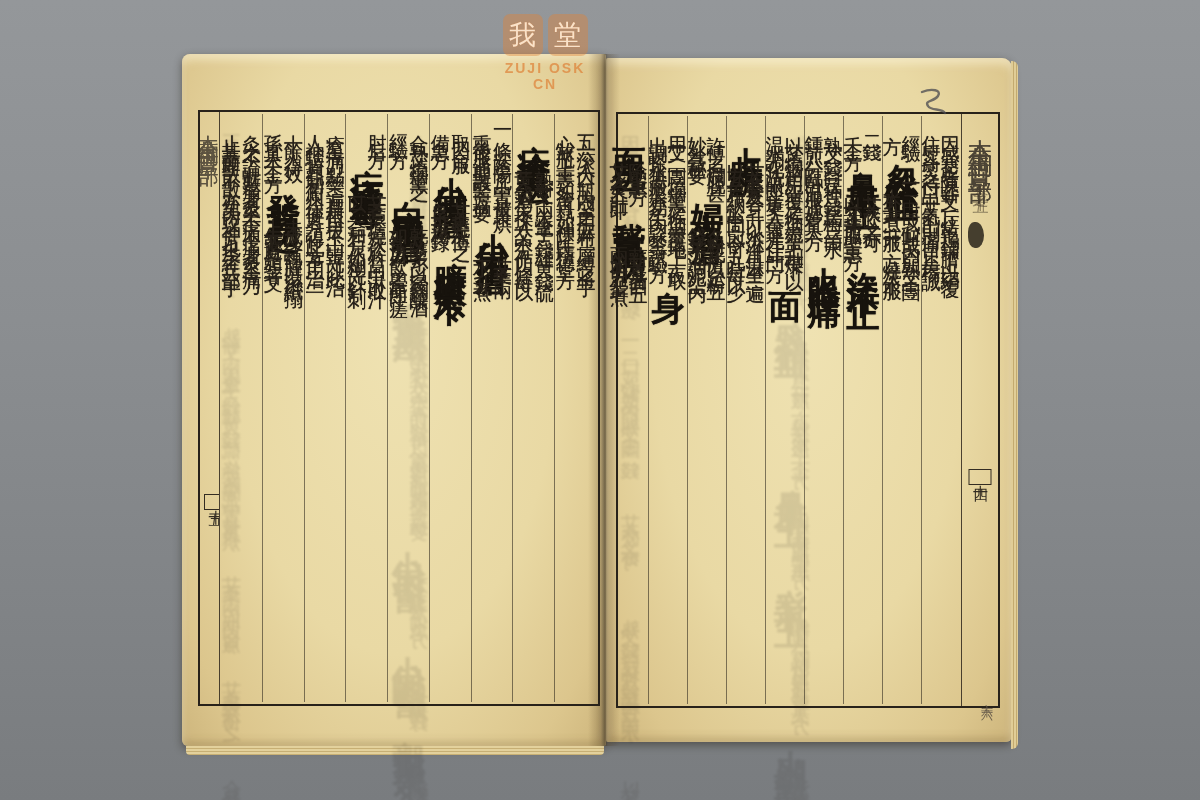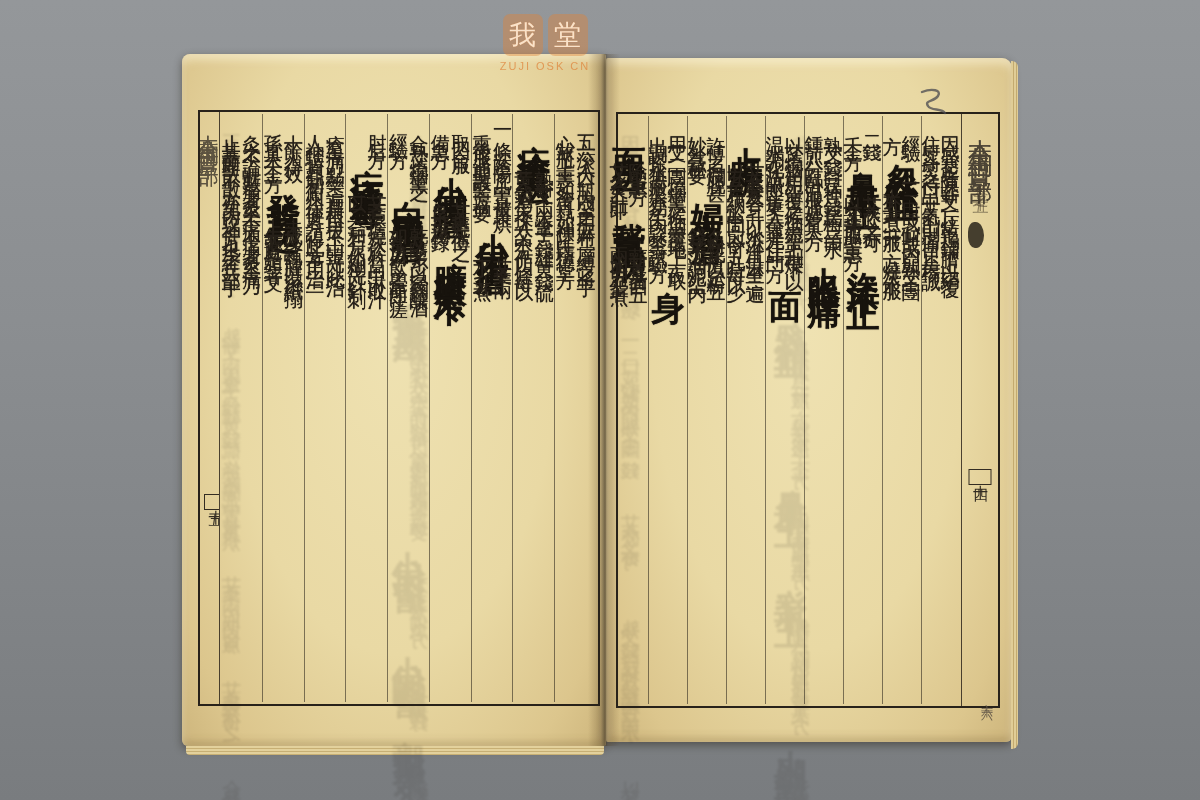--- a/index.html
+++ b/index.html
@@ -61,22 +61,22 @@
   #frame-right .ghost{right:38px;left:2px;}
   #frame-left  .ghost{left:21px;right:2px;}
   .ghost .col{border-left:none;}
 
   
   #watermark{position:absolute;left:497px;top:14px;width:96px;text-align:center;}
   .seals{display:flex;gap:5px;justify-content:center;}
   .seal{width:40px;height:42px;border-radius:7px;background:rgba(224,130,56,.42);
     display:flex;align-items:center;justify-content:center;font-size:27px;
     color:rgba(255,242,225,.85);text-shadow:0 0 1px rgba(224,130,56,.8);}
-  #watermark .caption{margin-top:4px;font-size:11px;letter-spacing:2px;color:rgba(222,128,54,.7);
-    font-family:"Liberation Sans",sans-serif;font-weight:400;}
+  #watermark .caption{margin-top:4px;font-size:14px;letter-spacing:2px;color:rgba(222,128,54,.7);
+    font-family:"Liberation Sans",sans-serif;font-weight:700;}
 
   
   #hand-mark{position:absolute;left:916px;top:86px;width:34px;height:32px;opacity:.75;}
 </style>
 </head>
 <body>
 
 <div class="leaf" id="leaf-left"></div>
 
 <div class="leaf" id="leaf-right"></div>

